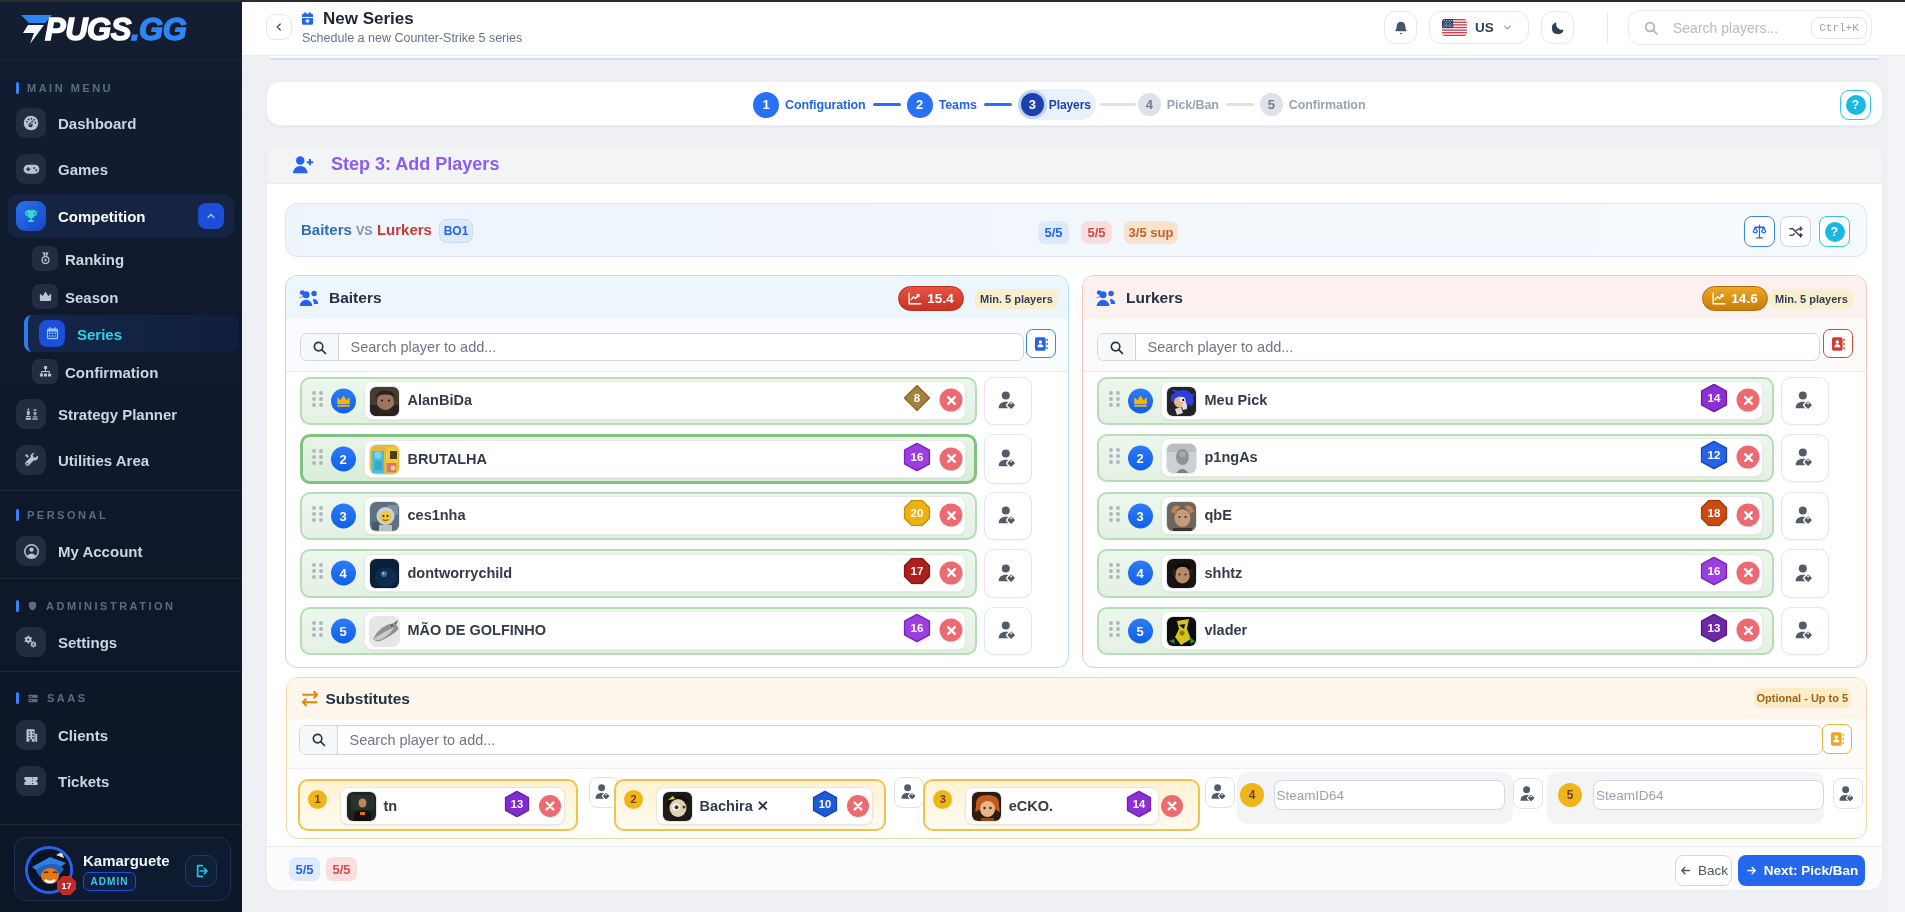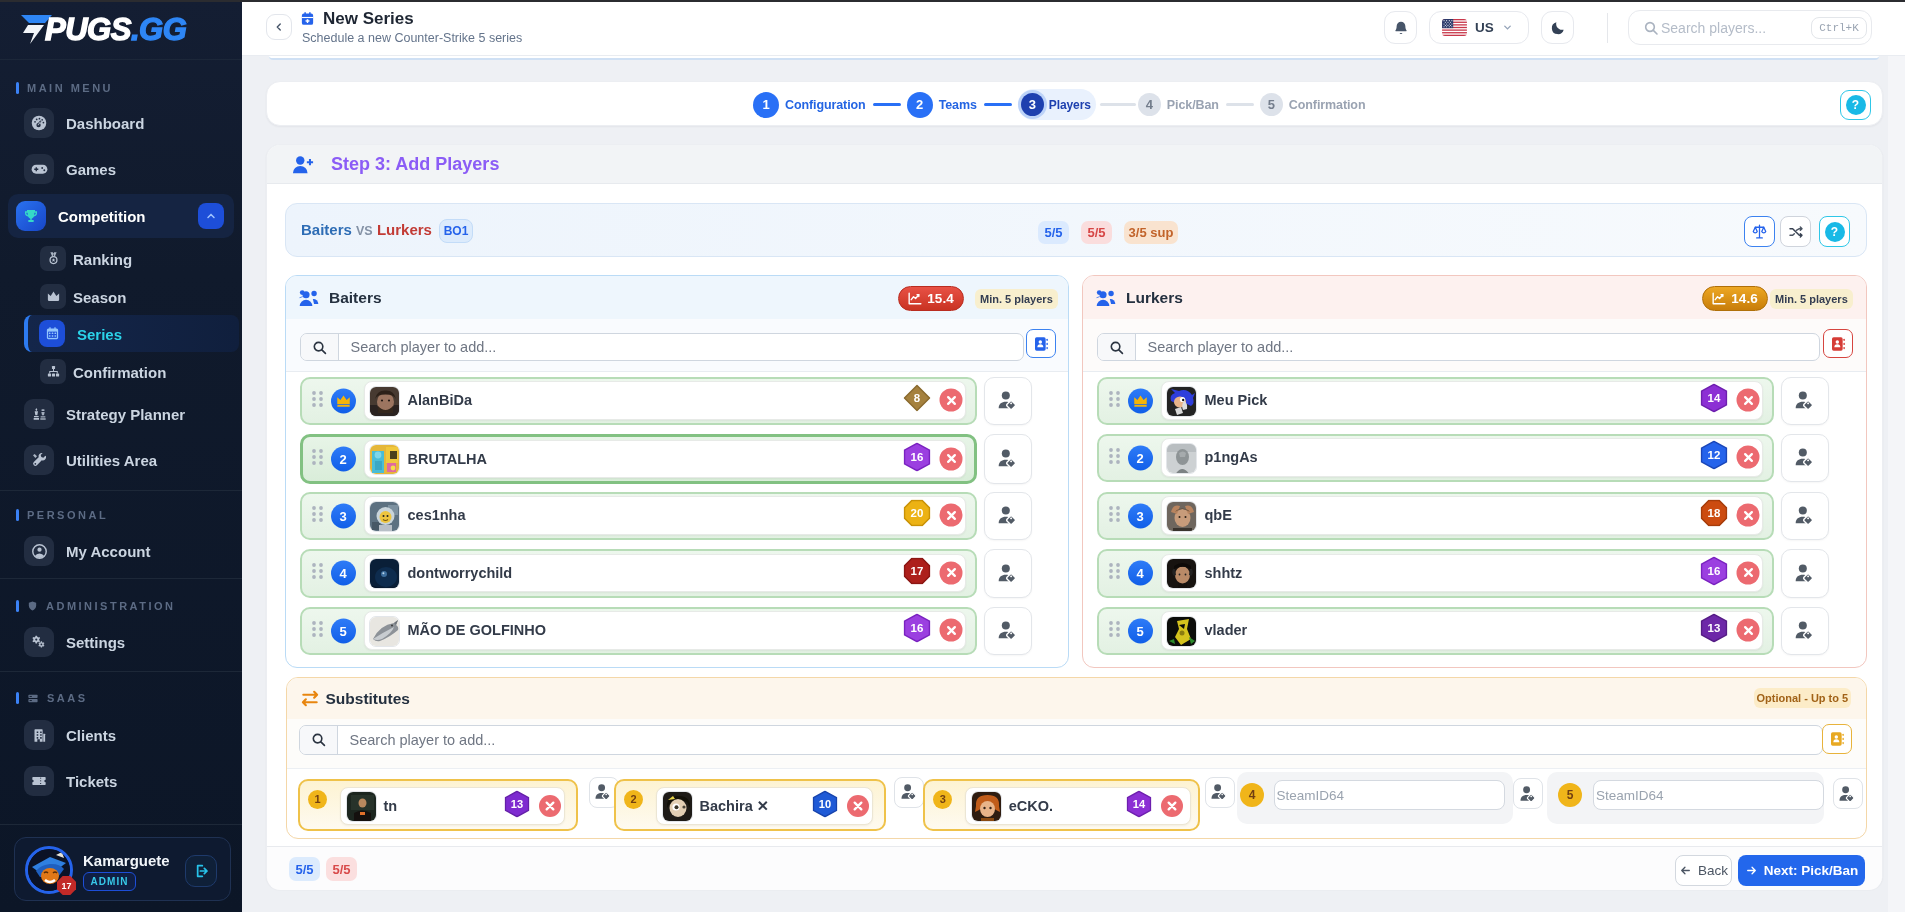--- a/index.html
+++ b/index.html
@@ -5,21 +5,21 @@
 * { margin:0; padding:0; box-sizing:border-box; }
 html,body { width:1905px; height:912px; overflow:hidden; font-family:"Liberation Sans", sans-serif; }
 body { background:#eef0f4; position:relative; }
 
 
 #sidebar { position:absolute; left:0; top:0; width:242px; height:912px;
   background:linear-gradient(180deg,#141e33 0%, #101a2c 30%, #0c1627 100%); overflow:hidden; }
 #logo { position:absolute; left:0; top:0; width:242px; height:60px; border-bottom:1px solid #1c2739; }
 .navlabel { position:absolute; left:16px; height:12px; font-size:11px; font-weight:bold; letter-spacing:2.5px; color:#5c6b84; display:flex; align-items:center; gap:8px; }
 .navlabel .bar { width:3px; height:12px; background:#3b82f6; border-radius:2px; display:inline-block; }
-.navitem { position:absolute; left:8px; width:288px; height:44px; }
+.navitem { position:absolute; left:0; width:288px; height:44px; }
 .iconbox { position:absolute; width:30px; height:30px; border-radius:9px; background:#222d41; display:flex; align-items:center; justify-content:center; }
 .navitem .txt { position:absolute; left:58px; top:50%; transform:translateY(-50%); font-size:15px; font-weight:bold; color:#cbd5e1; }
 .chevbox { position:absolute; width:26px; height:26px; right:12px; top:50%; transform:translateY(-50%); border-radius:8px; background:#1a2435; display:flex; align-items:center; justify-content:center; }
 .sdivider { position:absolute; left:0px; width:242px; height:1px; background:#1d2838; }
 
 
 #header { position:absolute; left:242px; top:0; width:1663px; height:56px; background:#ffffff; border-bottom:1px solid #e9ecf1; }
 
 
 #mainarea { position:absolute; left:242px; top:56px; width:1663px; height:856px; background:#eef0f4; }
@@ -360,21 +360,21 @@
         <path d="M20.5 14.5A9 9 0 0 1 9.5 3.5 9 9 0 1 0 20.5 14.5z"></path>
       </svg>
   </div>
   <div style="position:absolute;left:1365px;top:13px;width:1px;height:30px;background:#e5e7eb"></div>
 
   <div style="position:absolute;left:1386px;top:10px;width:244px;height:35px;border:1px solid #e8eaee;border-radius:12px;background:#fff;display:flex;align-items:center">
     <svg width="16" height="16" viewBox="0 0 24 24" fill="none" stroke="#aab3c0" stroke-width="2.4" style="margin-left:14px">
         <circle cx="10.5" cy="10.5" r="6.5"></circle>
         <path d="M15.5 15.5L21 21" stroke-linecap="round"></path>
       </svg>
-    <span style="font-size:14px;color:#b4bcc8;margin-left:2px">Search players...</span>
+    <span style="font-size:14px;color:#b4bcc8;margin-left:14px">Search players...</span>
     <div style="position:absolute;right:4px;top:6px;width:56px;height:22px;border:1px solid #e3e6ea;border-radius:8px;display:flex;align-items:center;justify-content:center;font-family:'Liberation Mono',monospace;font-size:11px;color:#9aa4b2">Ctrl+K</div>
   </div>
 </div>
 <div id="mainarea">
   <div style="position:absolute;left:1646px;top:0;width:17px;height:856px;background:#f4f5f8"></div>
   <div style="position:absolute;left:27px;top:0;width:1610px;height:4px;background:#fff;border-bottom:2px solid #cfe0f4;border-radius:0 0 10px 10px"></div>
 
   <div class="card" style="left:24px;top:25px;width:1617px;height:45px">
     <div style="position:absolute;left:486px;top:0;height:45px;display:flex;align-items:center">
       <div class="stepnum">1</div>
@@ -1079,21 +1079,21 @@
             <path d="M1.8 19.6c0-4.4 3.3-6.8 7.8-6.8 4.5 0 7.8 2.4 7.8 6.8v0.4H1.8z"></path>
             <g transform="translate(15.4,11.2) rotate(45)">
               <rect x="0" y="0" width="7.6" height="7.6" rx="1.6" fill="#525b66" stroke="#ffffff" stroke-width="1.5"></rect>
               <circle cx="2.4" cy="2.4" r="1.05" fill="#ffffff"></circle>
             </g>
           </svg>
         </div>
 
       <div class="subcard" style="left:636.7px;width:277px">
         <div class="ycirc">3</div>
-        <div class="subicard" style="width:226px">
+        <div class="subicard" style="width:194px">
           <div class="avatar" style="left:4.5px;top:3px"><svg width="31" height="31" viewBox="0 0 31 31">
                 <rect width="31" height="31" fill="#2e1c10"></rect>
                 <path d="M4 14 Q3 3 15.5 3 Q28 3 27 14 L28 20 24 18 Q16 10 7 18 L3 20z" fill="#c05c1a"></path>
                 <ellipse cx="15.5" cy="17" rx="7.5" ry="8" fill="#e8b48a"></ellipse>
                 <circle cx="12.5" cy="16" r="1.2" fill="#35231a"></circle>
                 <circle cx="18.5" cy="16" r="1.2" fill="#35231a"></circle>
                 <path d="M9 26 h13 v5 h-13z" fill="#8a4a12"></path>
               </svg></div>
           <div class="pname">eCKO.</div>
           <div class="rankb" style="left:173px"><svg width="25" height="27" viewBox="0 0 27 29">

